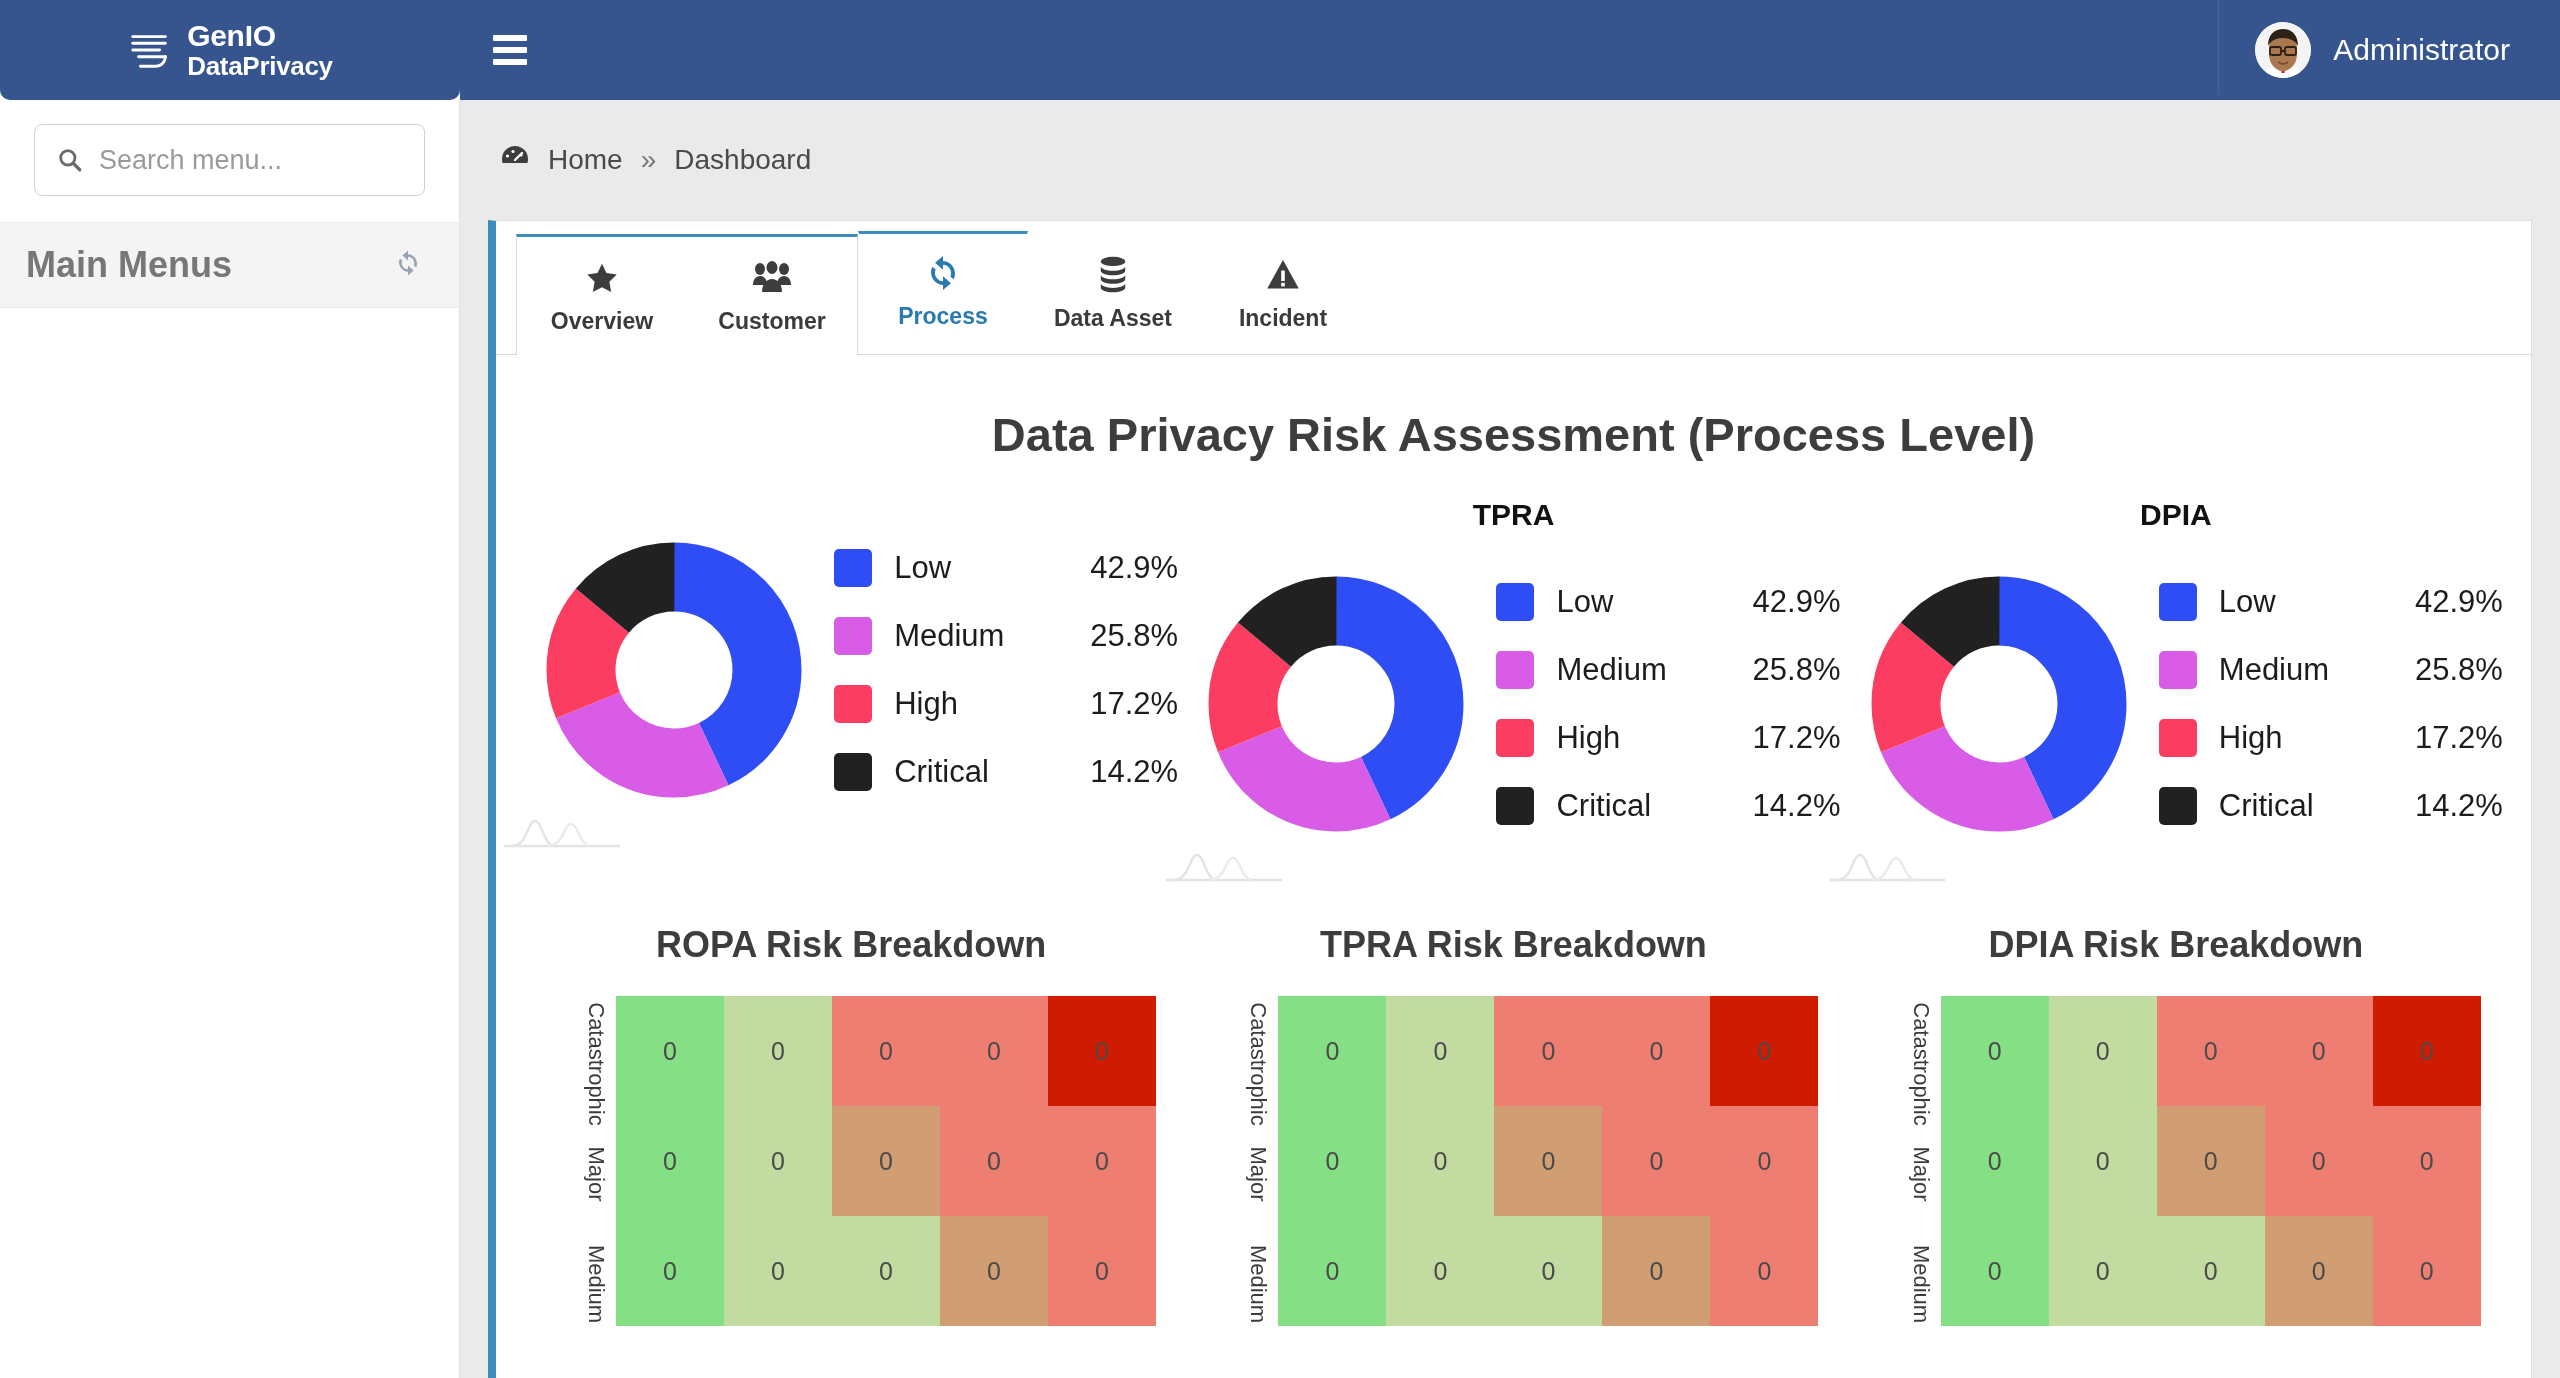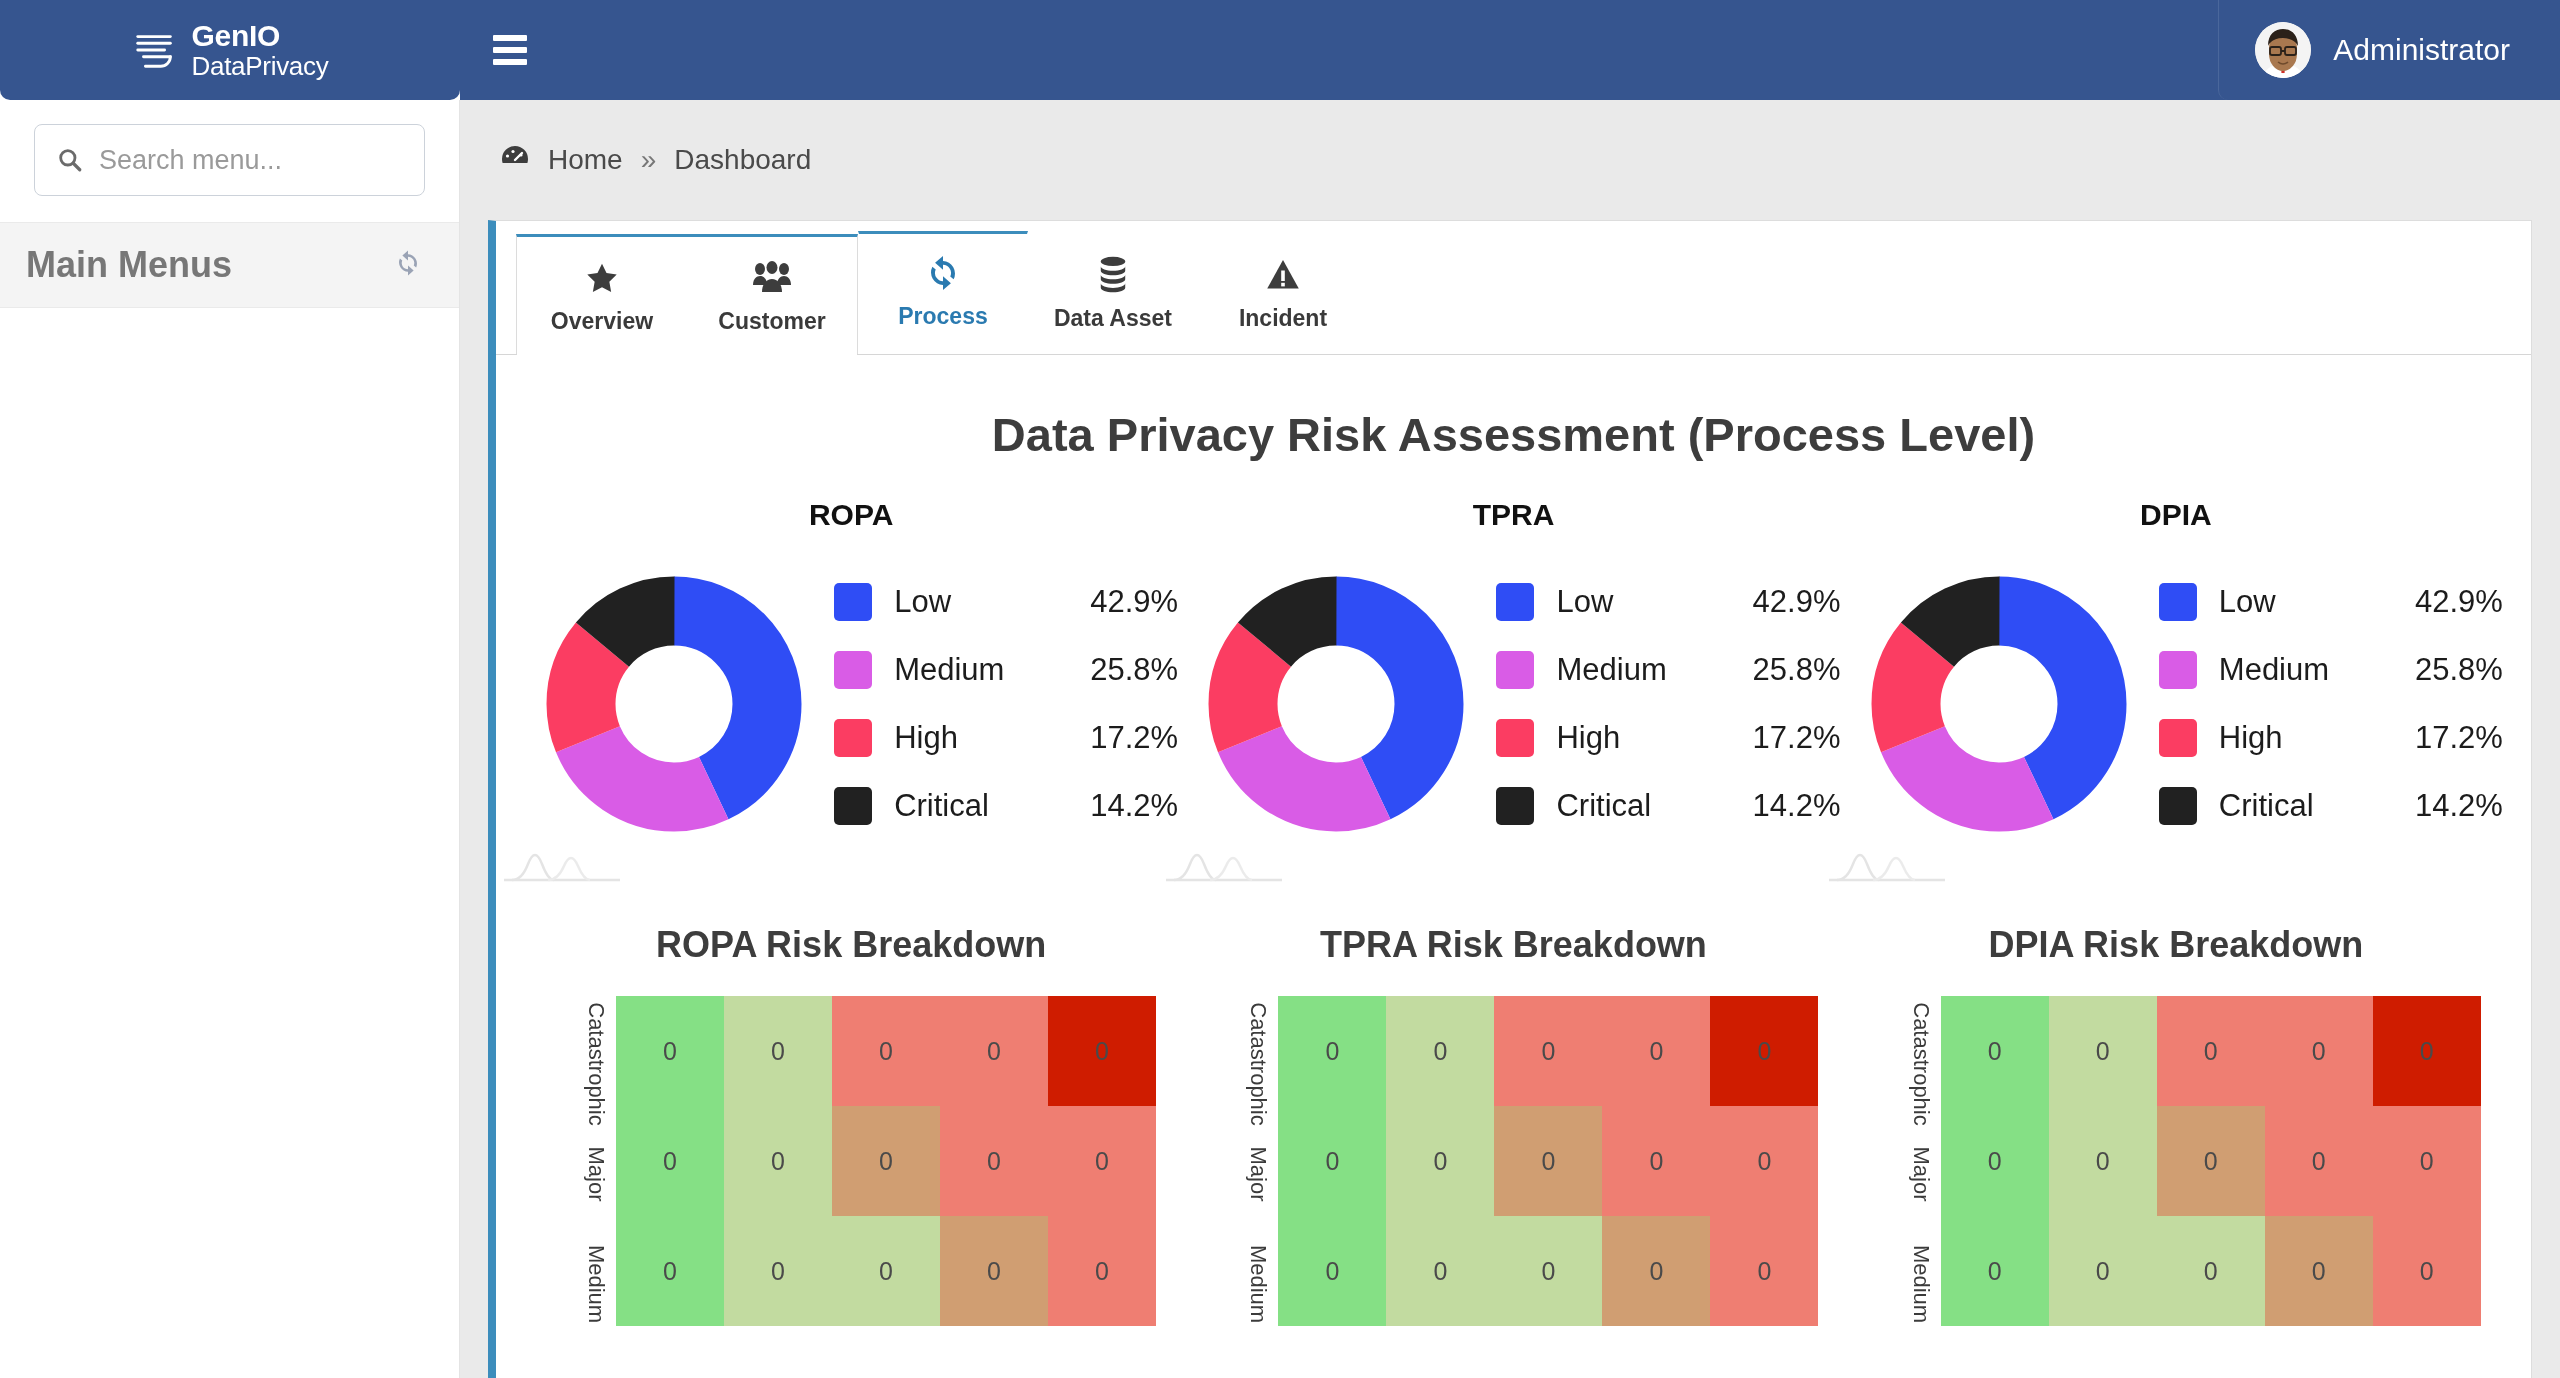--- a/index.html
+++ b/index.html
@@ -21,21 +21,21 @@
   .logo-box {
     width: 460px; height: 100px;
     background: #36558f;
     border-radius: 0 0 10px 10px;
     display: flex; align-items: center; justify-content: center;
     gap: 14px;
   }
   .logo-mark { width: 46px; height: 46px; flex: none; }
   .logo-text { color: #fff; line-height: 1.0; }
   .logo-title { font-size: 30px; font-weight: bold; letter-spacing: -0.3px; }
-  .logo-sub { font-size: 26px; font-weight: normal; letter-spacing: -0.3px; margin-top: 2px;}
+  .logo-sub { font-size: 26px; font-weight: bold; letter-spacing: -0.3px; margin-top: 2px;}
 
   .topbar-rest {
     flex: 1; height: 100px;
     background: #36558f;
     display: flex; align-items: center;
     position: relative;
   }
   .hamburger-btn {
     width: 100px; height: 100px;
     display: flex; align-items: center; justify-content: center;
@@ -377,21 +377,20 @@
         </div>
       </div>
     </div>
 
     <div class="panel">
       <div class="panel-title">Data Privacy Risk Assessment (Process Level)</div>
 
       <div class="donut-row">
 
         <div class="donut-cell">
-          <div class="donut-cell-title">ROPA</div>
           <div class="donut-body">
             <div class="donut-holder">
               <svg viewBox="0 0 200 200" width="300" height="300">
                 <g transform="rotate(-90 100 100)">
                   <circle r="62" cx="100" cy="100" fill="none" stroke="#2f4df5" stroke-width="46" stroke-dasharray="167.1 222.5" stroke-dashoffset="0"></circle>
                   <circle r="62" cx="100" cy="100" fill="none" stroke="#d95ce6" stroke-width="46" stroke-dasharray="100.5 289.1" stroke-dashoffset="-167.1"></circle>
                   <circle r="62" cx="100" cy="100" fill="none" stroke="#fb3d62" stroke-width="46" stroke-dasharray="67.0 322.6" stroke-dashoffset="-267.6"></circle>
                   <circle r="62" cx="100" cy="100" fill="none" stroke="#212121" stroke-width="46" stroke-dasharray="55.3 334.3" stroke-dashoffset="-334.6"></circle>
                 </g>
               </svg>

